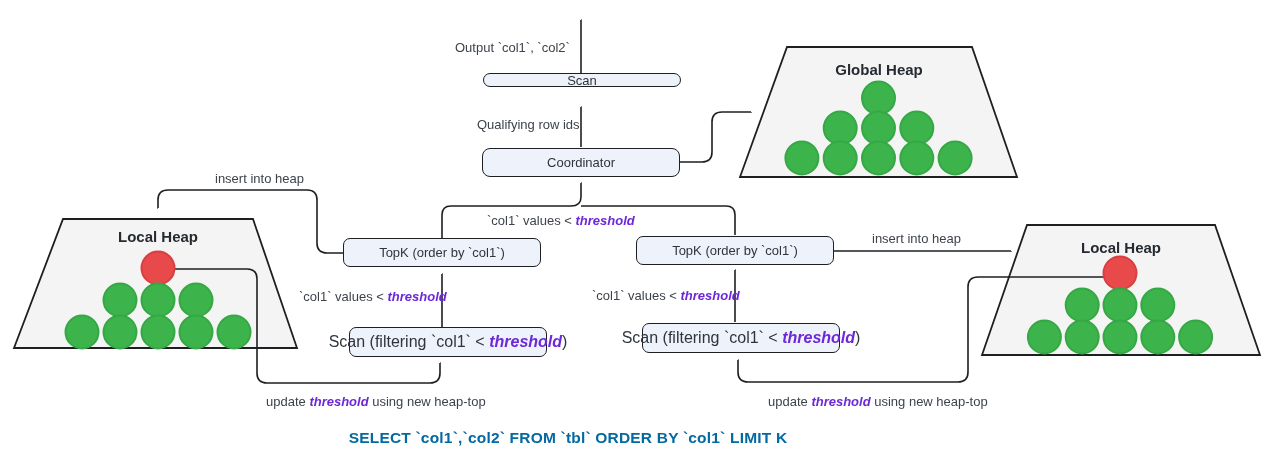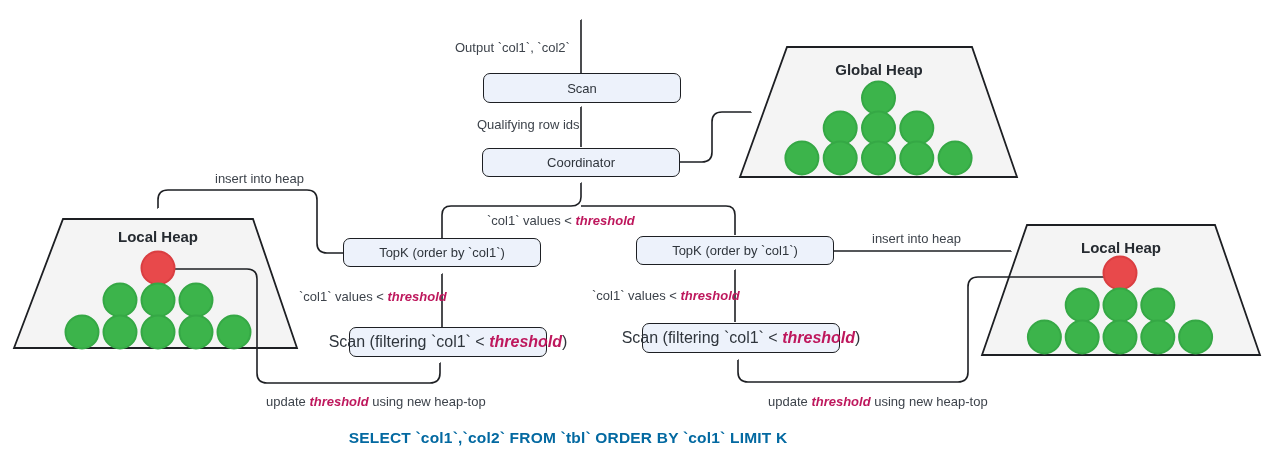--- a/index.html
+++ b/index.html
@@ -9,21 +9,21 @@
   }
   .stage svg{position:absolute;left:0;top:0;}
   .layer{position:absolute;left:0;top:0;width:100%;height:100%;}
   .node-box{
     position:absolute;box-sizing:border-box;background:#edf2fb;border:1.6px solid #1d1f23;
     border-radius:7px;display:flex;align-items:center;justify-content:center;
     font-size:13px;color:#2f353c;white-space:nowrap;
   }
   .node-box.small{font-size:16px;margin-left:6px;}
   .lbl{position:absolute;font-size:13px;line-height:15px;color:#3d434b;white-space:nowrap;}
-  .lbl .em,.node-box .em{font-weight:bold;font-style:italic;color:#be185d;}
+  .lbl .em,.node-box .em{font-weight:bold;font-style:italic;color:#6d28d9;}
   .heap-title{position:absolute;font-size:15px;font-weight:bold;color:#262b31;text-align:center;width:160px;white-space:nowrap;}
   .sql{
     position:absolute;left:0;top:429px;width:1136px;text-align:center;
     font-size:15.5px;font-weight:bold;color:#0369a1;white-space:nowrap;letter-spacing:.2px;
   }
   .edge{stroke:#1d1f23;stroke-width:1.6;fill:none;}
   .trap{fill:#f4f4f4;stroke:#1d1f23;stroke-width:1.8;}
 </style>
 </head>
 <body>
@@ -85,24 +85,24 @@
         <circle cx="1120.0" cy="337" r="16.5" fill="#3cb44b" stroke="#35a845" stroke-width="2"></circle>
         <circle cx="1157.8" cy="337" r="16.5" fill="#3cb44b" stroke="#35a845" stroke-width="2"></circle>
         <circle cx="1195.6" cy="337" r="16.5" fill="#3cb44b" stroke="#35a845" stroke-width="2"></circle>
       </g>
   </svg>
 
   <div class="heap-title" style="left:799px;top:61px;">Global Heap</div>
   <div class="heap-title" style="left:78px;top:228px;">Local Heap</div>
   <div class="heap-title" style="left:1041px;top:239px;">Local Heap</div>
 
-  <div class="node-box" style="left:483px;top:73px;width:198px;height:30px;">
+  <div class="node-box" style="left:483px;top:73px;width:198px;height:14px;">
     <span>Scan</span>
   </div>
-  <div class="node-box" style="left:482px;top:148px;width:198px;height:29px;">
+  <div class="node-box" style="left:482px;top:148px;width:198px;height:29px;border-radius:8px;">
     <span>Coordinator</span>
   </div>
   <div class="node-box" style="left:343px;top:238px;width:198px;height:29px;">
     <span>TopK (order by `col1`)</span>
   </div>
   <div class="node-box" style="left:636px;top:236px;width:198px;height:29px;">
     <span>TopK (order by `col1`)</span>
   </div>
   <div class="node-box small" style="left:343px;top:327px;width:198px;height:30px;">
     <span>

